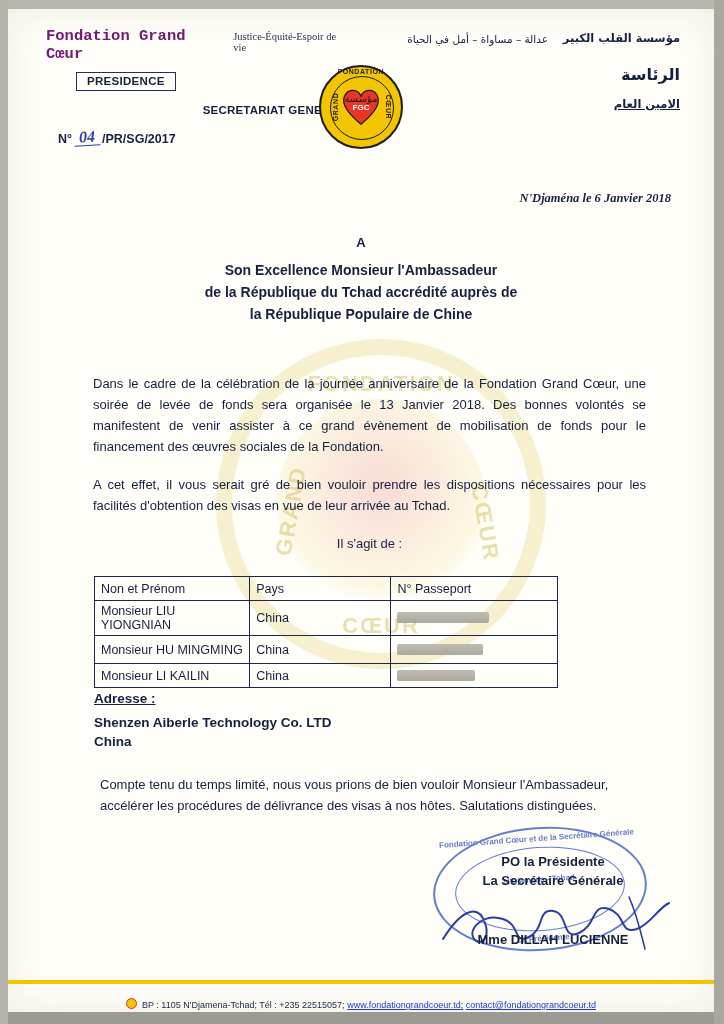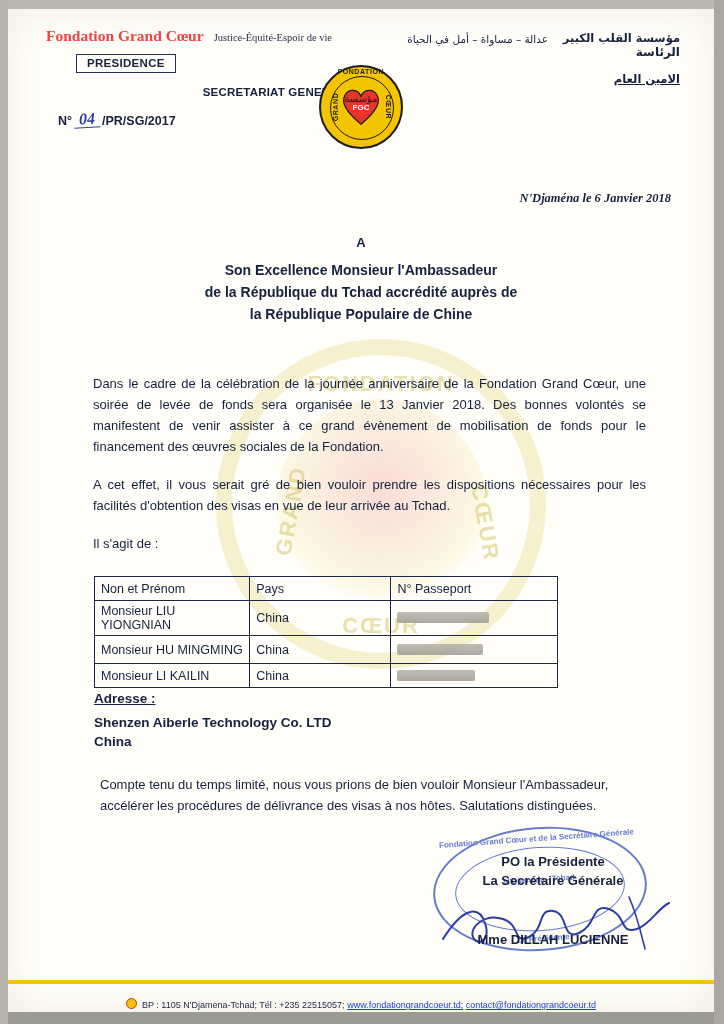--- a/index.html
+++ b/index.html
@@ -75,22 +75,22 @@
   
   .header {
     position: absolute;
     left: 0; top: 0; width: 706px; height: 150px;
   }
   .hdr-left {
     position: absolute; left: 38px; top: 18px; width: 300px;
   }
   .brand-row { display: flex; align-items: baseline; gap: 10px; }
   .brand-title {
-    font-size: 15.5px; font-weight: bold; color: #ef4444;
-    font-family: Liberation Serif, serif;
+    font-size: 15.5px; font-weight: bold; color: #701a75;
+    font-family: Liberation Mono, monospace;
   }
   .brand-motto {
     font-size: 10.5px; color: #2b3050; font-style: normal;
     font-family: "Liberation Serif", serif;
   }
   .presidence {
     display: inline-block;
     margin: 9px 0 0 30px;
     padding: 2px 10px 3px 10px;
     border: 1.2px solid #22305a;
@@ -122,21 +122,21 @@
     padding: 0 5px;
     line-height: 1;
     transform: rotate(-3deg);
   }
   .hdr-right {
     position: absolute; right: 34px; top: 22px;
     text-align: right; direction: rtl;
     font-family: "DejaVu Sans", sans-serif;
   }
   .ar-line1 { font-size: 11.5px; font-weight: bold; }
-  .ar-line2 { font-size: 12px; font-weight: bold; margin-top: 0; }
+  .ar-line2 { font-size: 16px; font-weight: bold; margin-top: 20px; }
   .ar-line3 { font-size: 11.5px; font-weight: bold; margin-top: 13px; text-decoration: underline; }
   .ar-sub {
     font-size: 10.5px; font-weight: normal; margin-right: 16px;
   }
 
   
   .logo {
     position: absolute;
     left: 50%; top: 56px; transform: translateX(-50%);
     width: 84px; height: 84px;
@@ -200,21 +200,21 @@
     left: 85px; top: 347px;
     width: 553px;
   }
   .salutation { font-size: 13px; }
   .para {
     font-size: 13px;
     line-height: 21px;
     margin-top: 17px;
     text-align: justify;
   }
-  .para-short { text-align: left; }
+  .para-short { text-align: center; }
 
   
   .tbl {
     position: absolute;
     left: 86px; top: 567px;
     width: 464px;
     border-collapse: collapse;
     font-size: 12.5px;
   }
   .tbl td {

